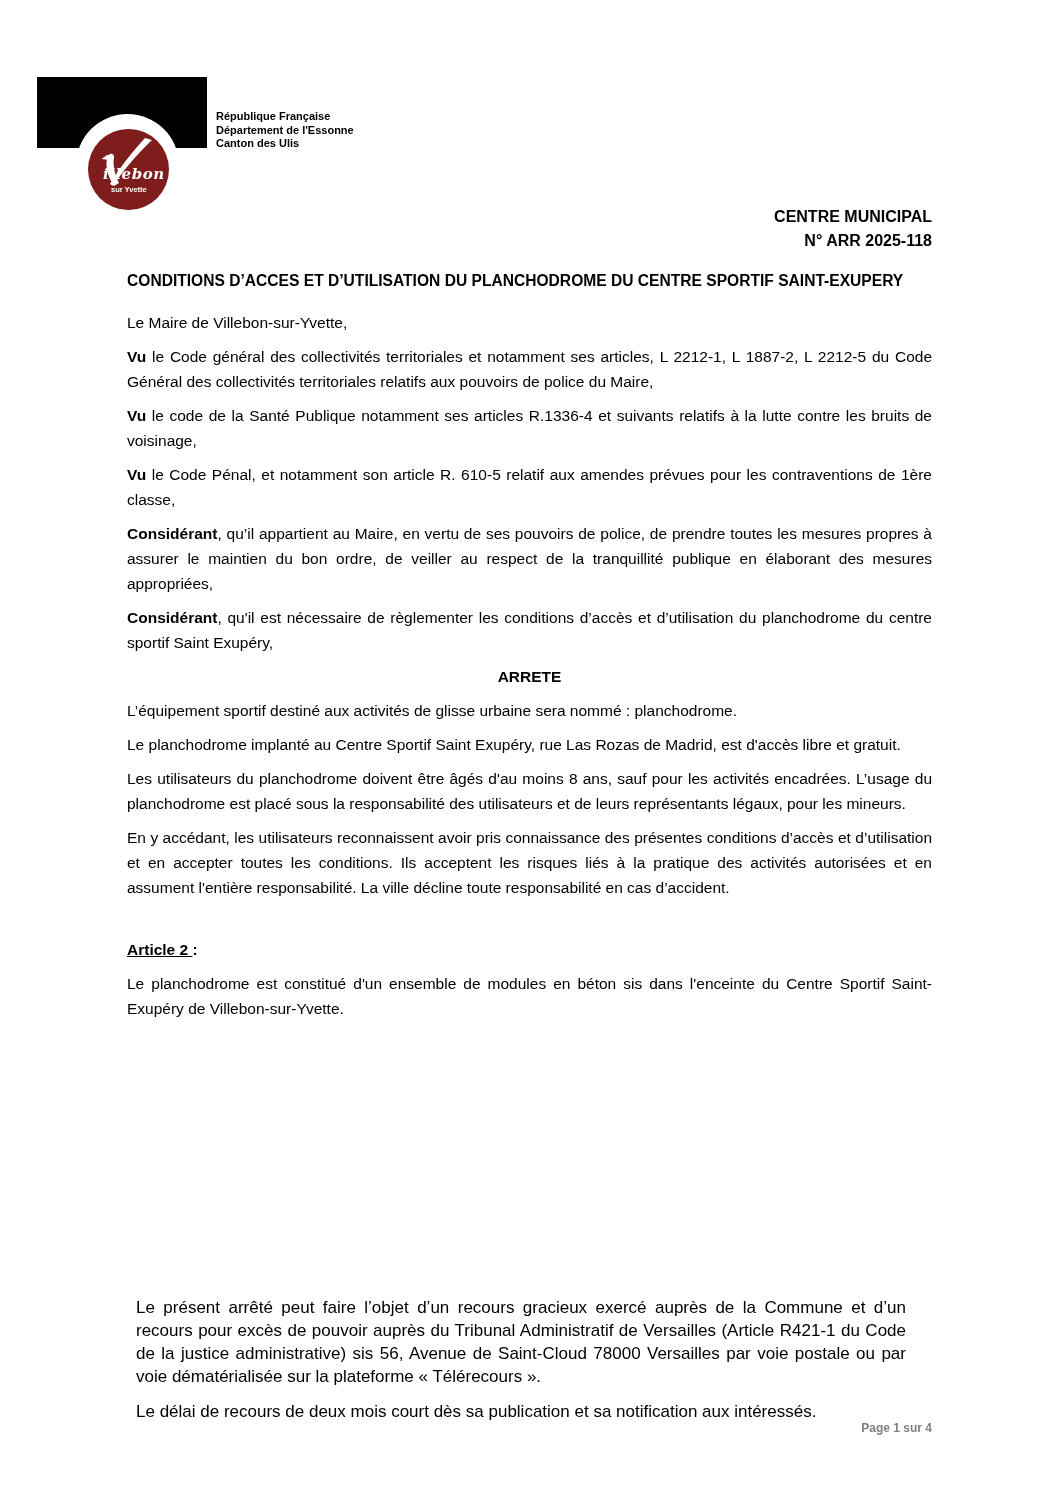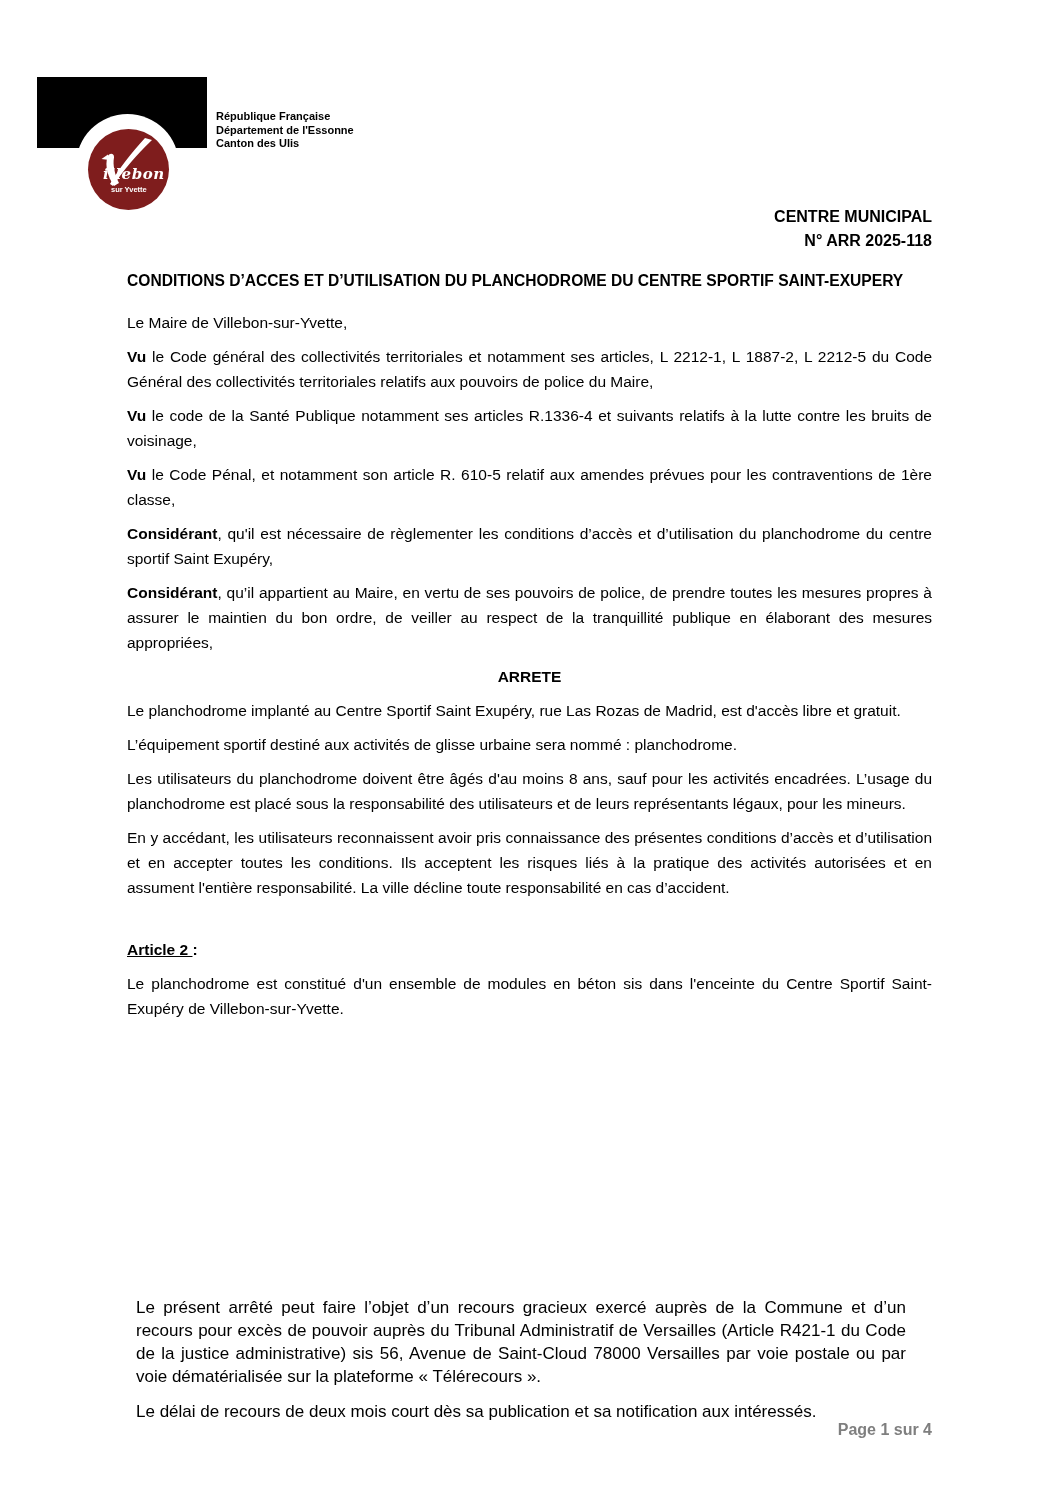--- a/index.html
+++ b/index.html
@@ -32,21 +32,21 @@
   .title { font-weight: bold; font-size: 15.6px; line-height: 20px; margin: 0 0 19px 0; }
   .para, .clause { font-size: 15.5px; line-height: 25px; margin: 0 0 9px 0; text-align: justify; }
   .arrete { font-weight: bold; font-size: 15.5px; line-height: 25px; margin: 0 0 9px 0; text-align: center; }
   .article-heading { font-weight: bold; font-size: 15.5px; line-height: 25px; margin: 0 0 9px 0; }
   .article-heading .u { text-decoration: underline; }
   .article-gap { margin-top: 37px; }
 
   
   .footer { position: absolute; left: 136px; width: 770px; top: 1296px; font-size: 17px; line-height: 23px; text-align: justify; }
   .footer p { margin: 0 0 12px 0; }
-  .pagenum { position: absolute; right: 126px; top: 1421px; font-size: 16px; font-weight: bold; color: #7f7f7f; }
+  .pagenum { position: absolute; right: 126px; top: 1421px; font-size: 12px; font-weight: bold; color: #7f7f7f; }
 </style>
 </head>
 <body>
 
 <div class="page">
 
   <div>
     <div class="logo-rect"></div>
     <div class="logo-ring"></div>
     <div class="logo-circle">
@@ -71,28 +71,28 @@
     <div>N° ARR 2025-118</div>
   </div>
 
   <div class="content">
     <p class="title">CONDITIONS D’ACCES ET D’UTILISATION DU PLANCHODROME DU CENTRE SPORTIF SAINT-EXUPERY</p>
     <p class="para">Le Maire de Villebon-sur-Yvette,</p>
 
     <p class="clause"><b>Vu</b><span> le Code général des collectivités territoriales et notamment ses articles, L 2212-1, L 1887-2, L 2212-5 du Code Général des collectivités territoriales relatifs aux pouvoirs de police du Maire,</span></p>
     <p class="clause"><b>Vu</b><span> le code de la Santé Publique notamment ses articles R.1336-4 et suivants relatifs à la lutte contre les bruits de voisinage,</span></p>
     <p class="clause"><b>Vu</b><span> le Code Pénal, et notamment son article R. 610-5 relatif aux amendes prévues pour les contraventions de 1ère classe,</span></p>
+    <p class="clause"><b>Considérant</b><span>, qu’il appartient au Maire, en vertu de ses pouvoirs de police, de prendre toutes les mesures propres à assurer le maintien du bon ordre, de veiller au respect de la tranquillité publique en élaborant des mesures appropriées,</span></p>
     <p class="clause"><b>Considérant</b><span>, qu'il est nécessaire de règlementer les conditions d’accès et d’utilisation du planchodrome du centre sportif Saint Exupéry,</span></p>
-    <p class="clause"><b>Considérant</b><span>, qu’il appartient au Maire, en vertu de ses pouvoirs de police, de prendre toutes les mesures propres à assurer le maintien du bon ordre, de veiller au respect de la tranquillité publique en élaborant des mesures appropriées,</span></p>
 
     <p class="arrete">ARRETE</p>
 
     <div>
+      <p class="para">L’équipement sportif destiné aux activités de glisse urbaine sera nommé : planchodrome.</p>
       <p class="para">Le planchodrome implanté au Centre Sportif Saint Exupéry, rue Las Rozas de Madrid, est d'accès libre et gratuit.</p>
-      <p class="para">L’équipement sportif destiné aux activités de glisse urbaine sera nommé : planchodrome.</p>
       <p class="para">Les utilisateurs du planchodrome doivent être âgés d'au moins 8 ans, sauf pour les activités encadrées. L’usage du planchodrome est placé sous la responsabilité des utilisateurs et de leurs représentants légaux, pour les mineurs.</p>
       <p class="para">En y accédant, les utilisateurs reconnaissent avoir pris connaissance des présentes conditions d’accès et d’utilisation et en accepter toutes les conditions. Ils acceptent les risques liés à la pratique des activités autorisées et en assument l'entière responsabilité. La ville décline toute responsabilité en cas d’accident.</p>
     </div>
 
     <div class="article-gap">
       <p class="article-heading"><span class="u">Article 2 </span><span>:</span></p>
       <p class="para">Le planchodrome est constitué d'un ensemble de modules en béton sis dans l'enceinte du Centre Sportif Saint-Exupéry de Villebon-sur-Yvette.</p>
     </div>
   </div>
 

